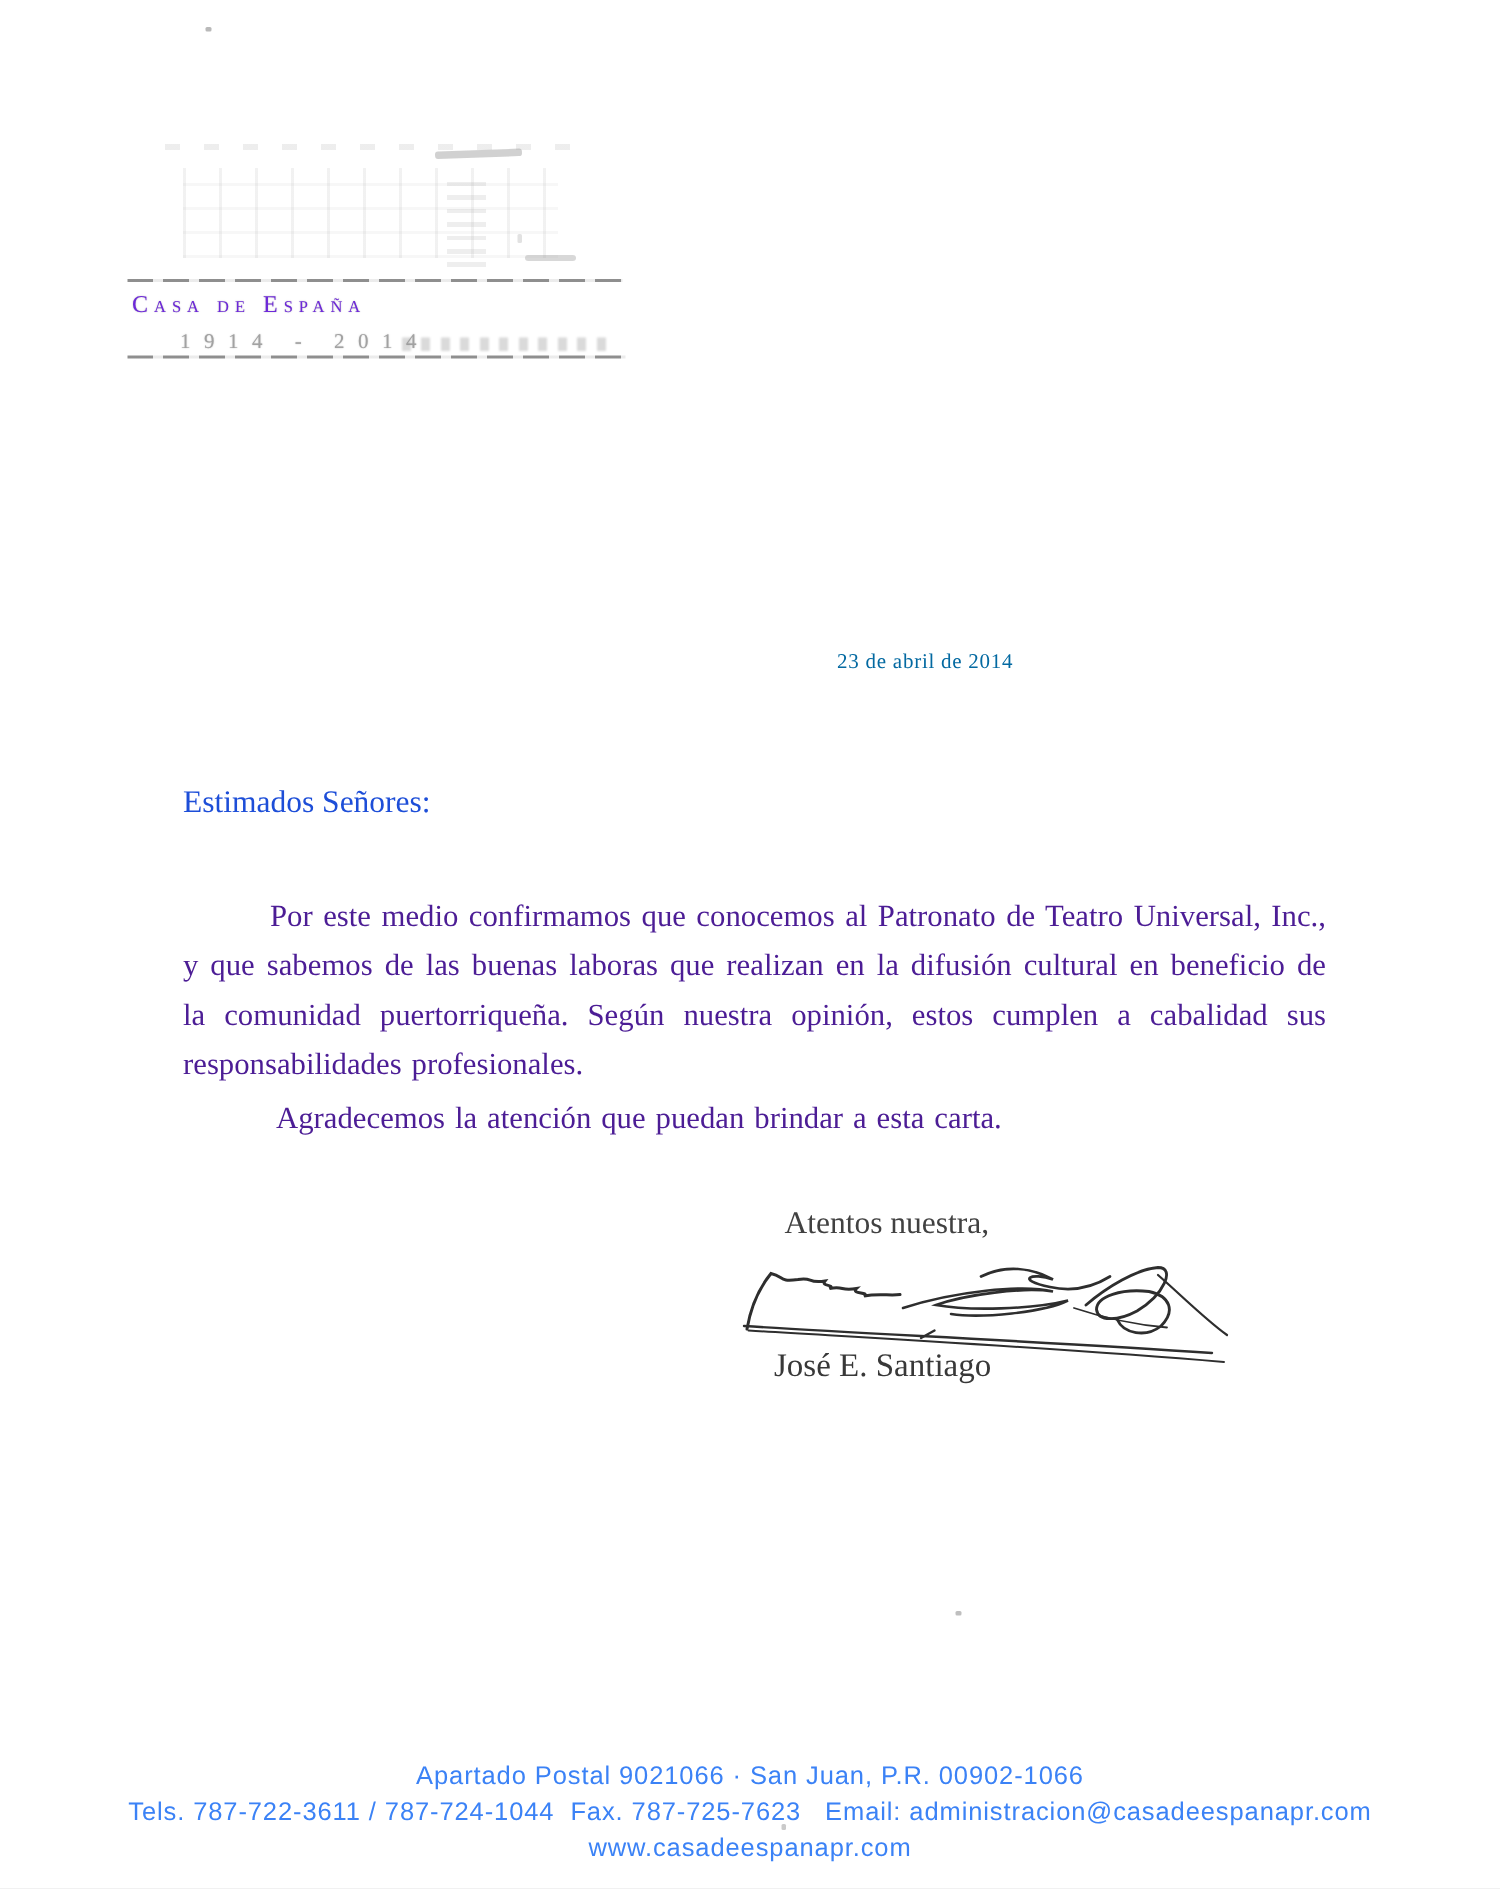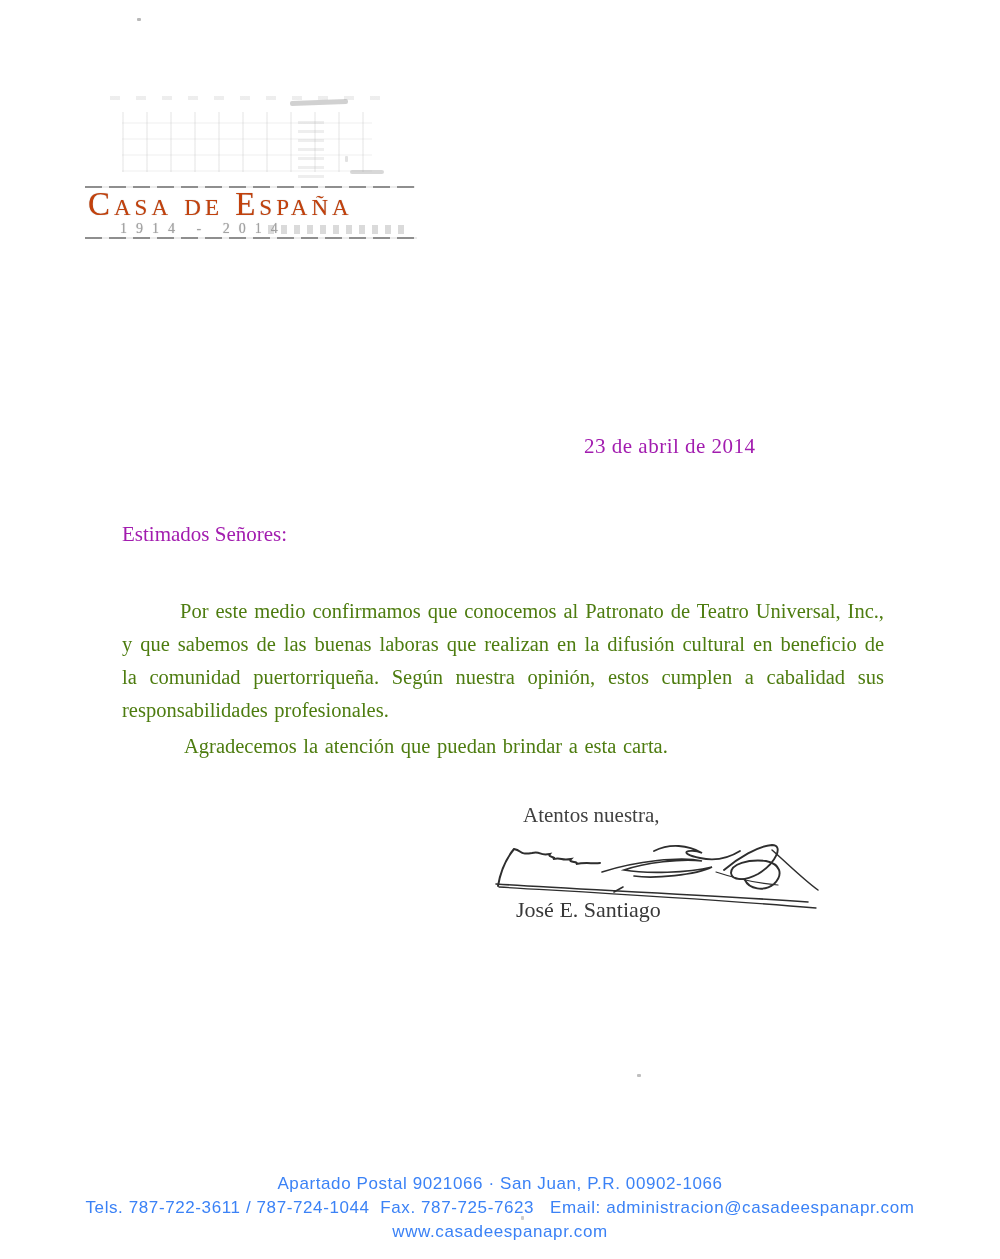--- a/index.html
+++ b/index.html
@@ -46,53 +46,53 @@
   }
   .lh-rule{
     position:absolute;height:2px;
     background:repeating-linear-gradient(90deg, rgba(95,95,95,.7) 0 17px, rgba(95,95,95,.12) 17px 24px);
   }
   .lh-rule.top{left:85px;top:186px;width:330px;}
   .lh-rule.bottom{left:85px;top:237px;width:332px;}
   .org-name{
     position:absolute;left:88px;top:190px;
     font-family:"Liberation Serif", serif;
-    font-size:33px;line-height:28px;
+    font-size:16px;line-height:28px;
     letter-spacing:4px;
-    color:#c2410c;
+    color:#6d28d9;
     text-shadow:0 0 1px rgba(160,160,160,.8);
     white-space:nowrap;
   }
   .years{
     position:absolute;left:120px;top:221px;
     font-size:14px;letter-spacing:9px;
     color:#a2a2a2;
     text-shadow:0 0 1px rgba(170,170,170,.8);
     white-space:nowrap;
   }
   .faint-text{
     position:absolute;left:268px;top:225px;width:138px;height:9px;
     background:repeating-linear-gradient(90deg, rgba(150,150,150,.35) 0 6px, rgba(0,0,0,0) 6px 13px);
     filter:blur(.6px);
   }
 
   
   .date{
-    position:absolute;left:584px;top:434px;
-    font-size:21px;color:#a21caf;
+    position:absolute;left:558px;top:434px;
+    font-size:14px;color:#0369a1;
     letter-spacing:.5px;white-space:nowrap;
   }
   .salutation{
     position:absolute;left:122px;top:522px;
-    font-size:21px;color:#a21caf;white-space:nowrap;
+    font-size:21px;color:#1d4ed8;white-space:nowrap;
   }
   .para{
     position:absolute;left:122px;width:762px;
     font-size:20.5px;line-height:33px;
-    text-align:justify;color:#4d7c0f;
+    text-align:justify;color:#4c1d95;
     word-spacing:1.5px;
   }
   .para1{top:574px;text-indent:58px;}
   .para2{top:710px;text-indent:62px;text-align:left;margin-top:20px;}
   .closing{
     position:absolute;left:523px;top:803px;
     font-size:21px;color:#414141;white-space:nowrap;
   }
   .signature{position:absolute;left:486px;top:828px;}
   .signer-name{

